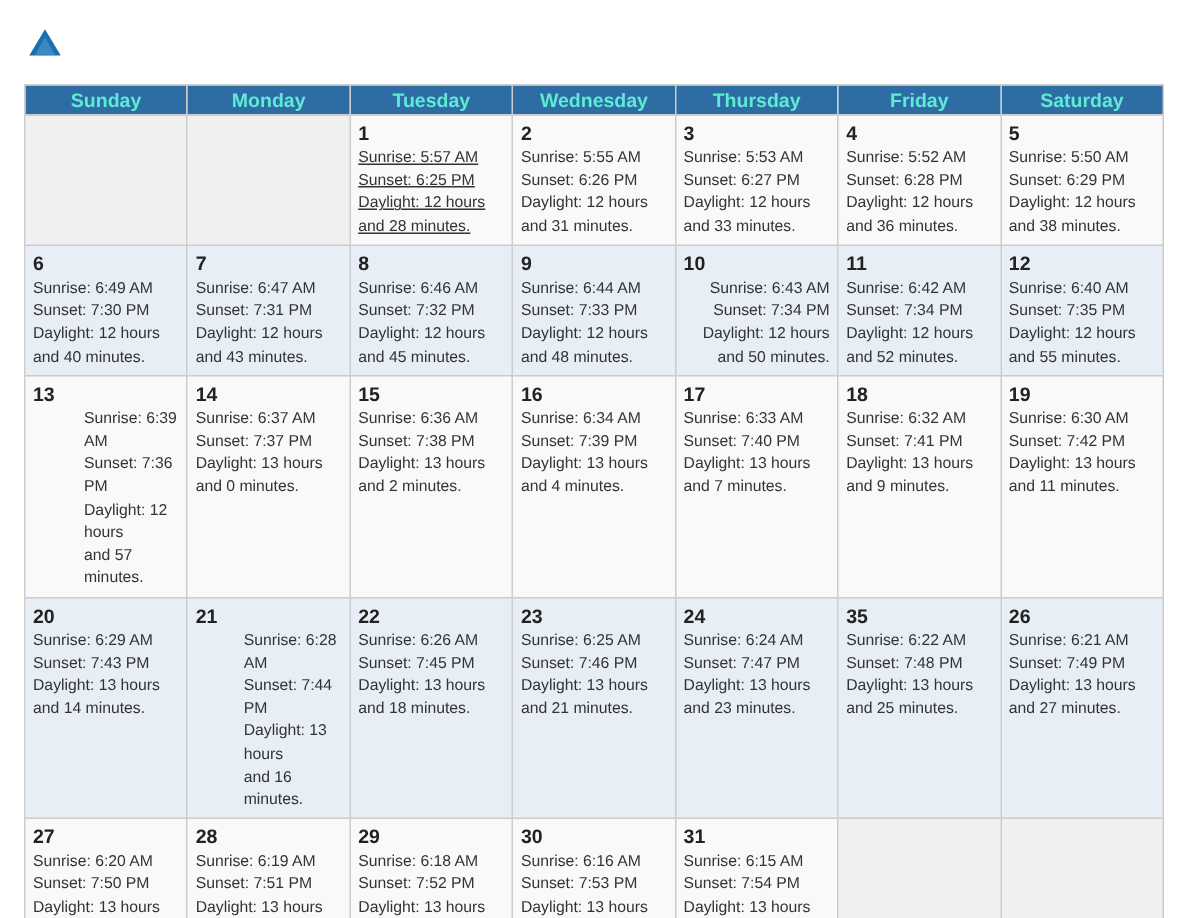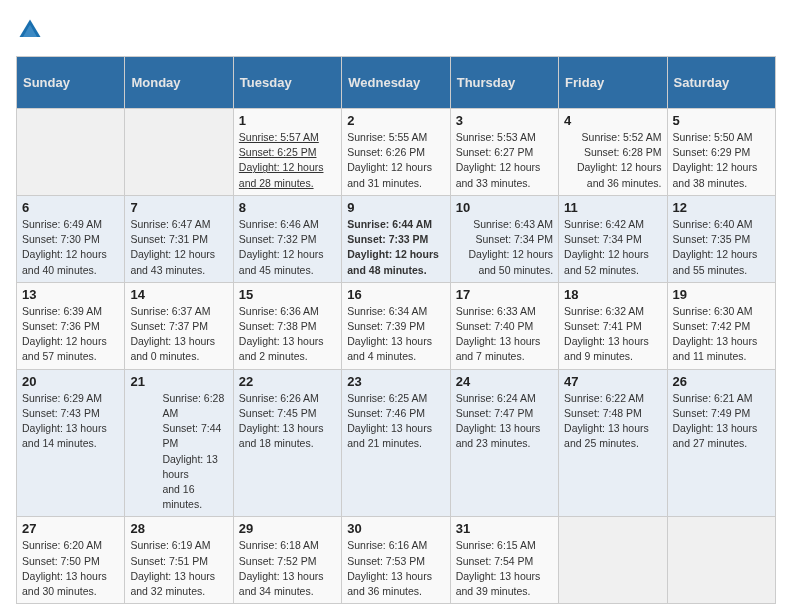--- a/index.html
+++ b/index.html
@@ -45,23 +45,23 @@
       font-size: 16px;
       color: #444;
     }
     table {
       width: 100%;
       border-collapse: collapse;
       font-size: 11px;
     }
     thead th {
       background-color: #2e6da4;
-      color: #e5e5e5;
-      text-align: left;
-      padding: 18px 6px;
+      color: #5eead4;
+      text-align: center;
+      padding: 2px 6px;
       font-size: 13px;
       font-weight: bold;
       border: 1px solid #ccc;
     }
     tbody td {
       border: 1px solid #ccc;
       vertical-align: top;
       padding: 4px 5px;
       min-height: 70px;
       height: 80px;
@@ -141,21 +141,21 @@
         </td>
         <td>
           <span class="day-num">3</span>
           <div class="day-info" style="white-space: pre-line;">Sunrise: 5:53 AM
 Sunset: 6:27 PM
 Daylight: 12 hours
 and 33 minutes.</div>
         </td>
         <td>
           <span class="day-num">4</span>
-          <div class="day-info" style="white-space: pre-line; text-align: right;">Sunrise: 5:52 AM
+          <div class="day-info" style="white-space: pre-line;">Sunrise: 5:52 AM
 Sunset: 6:28 PM
 Daylight: 12 hours
 and 36 minutes.</div>
         </td>
         <td>
           <span class="day-num">5</span>
           <div class="day-info" style="white-space: pre-line;">Sunrise: 5:50 AM
 Sunset: 6:29 PM
 Daylight: 12 hours
 and 38 minutes.</div>
@@ -178,21 +178,21 @@
         </td>
         <td>
           <span class="day-num">8</span>
           <div class="day-info" style="white-space: pre-line;">Sunrise: 6:46 AM
 Sunset: 7:32 PM
 Daylight: 12 hours
 and 45 minutes.</div>
         </td>
         <td>
           <span class="day-num">9</span>
-          <div class="day-info" style="white-space: pre-line; font-weight: bold;">Sunrise: 6:44 AM
+          <div class="day-info" style="white-space: pre-line;">Sunrise: 6:44 AM
 Sunset: 7:33 PM
 Daylight: 12 hours
 and 48 minutes.</div>
         </td>
         <td>
           <span class="day-num">10</span>
           <div class="day-info" style="white-space: pre-line; text-align: right;">Sunrise: 6:43 AM
 Sunset: 7:34 PM
 Daylight: 12 hours
 and 50 minutes.</div>
@@ -208,21 +208,21 @@
           <span class="day-num">12</span>
           <div class="day-info" style="white-space: pre-line;">Sunrise: 6:40 AM
 Sunset: 7:35 PM
 Daylight: 12 hours
 and 55 minutes.</div>
         </td>
       </tr>
       <tr>
         <td>
           <span class="day-num">13</span>
-          <div class="day-info" style="white-space: pre-line;">Sunrise: 6:39 AM
+          <div class="day-info" style="white-space: pre-line; margin-left: 34px;">Sunrise: 6:39 AM
 Sunset: 7:36 PM
 Daylight: 12 hours
 and 57 minutes.</div>
         </td>
         <td>
           <span class="day-num">14</span>
           <div class="day-info" style="white-space: pre-line;">Sunrise: 6:37 AM
 Sunset: 7:37 PM
 Daylight: 13 hours
 and 0 minutes.</div>
@@ -293,21 +293,21 @@
 and 21 minutes.</div>
         </td>
         <td>
           <span class="day-num">24</span>
           <div class="day-info" style="white-space: pre-line;">Sunrise: 6:24 AM
 Sunset: 7:47 PM
 Daylight: 13 hours
 and 23 minutes.</div>
         </td>
         <td>
-          <span class="day-num">47</span>
+          <span class="day-num">35</span>
           <div class="day-info" style="white-space: pre-line;">Sunrise: 6:22 AM
 Sunset: 7:48 PM
 Daylight: 13 hours
 and 25 minutes.</div>
         </td>
         <td>
           <span class="day-num">26</span>
           <div class="day-info" style="white-space: pre-line;">Sunrise: 6:21 AM
 Sunset: 7:49 PM
 Daylight: 13 hours

